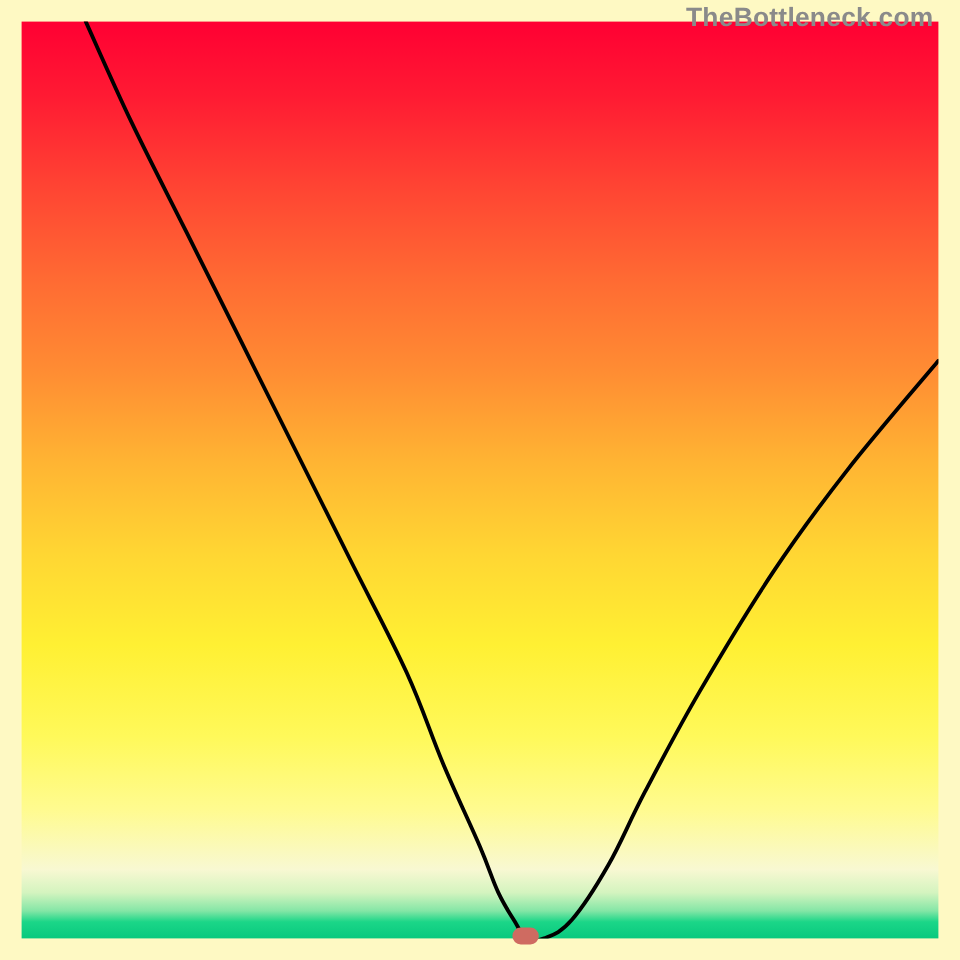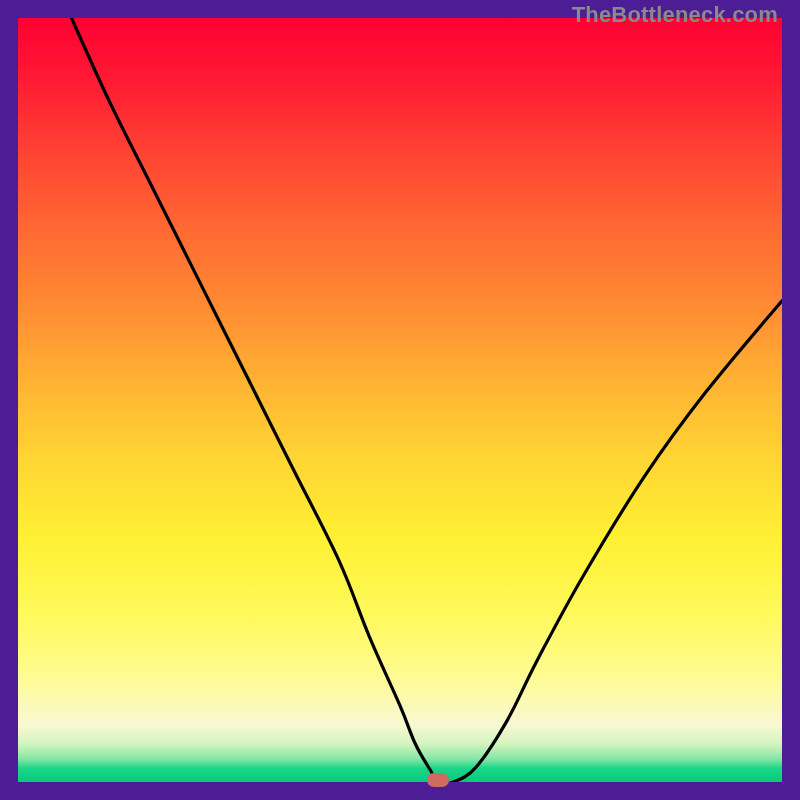--- a/index.html
+++ b/index.html
@@ -7,21 +7,21 @@
     width: 800px;
     height: 800px;
     background: #000;
     position: relative;
     overflow: hidden;
     font-family: Arial, Helvetica, sans-serif;
   }
   .frame {
     position: absolute;
     inset: 0;
-    background: #4c1d95;
+    background: #fef9c3;
   }
   .plot-area {
     position: absolute;
     left: 18px;
     top: 18px;
     width: 764px;
     height: 764px;
     background: linear-gradient(to bottom,
       #ff0033 0%,
       #ff1a33 8%,

